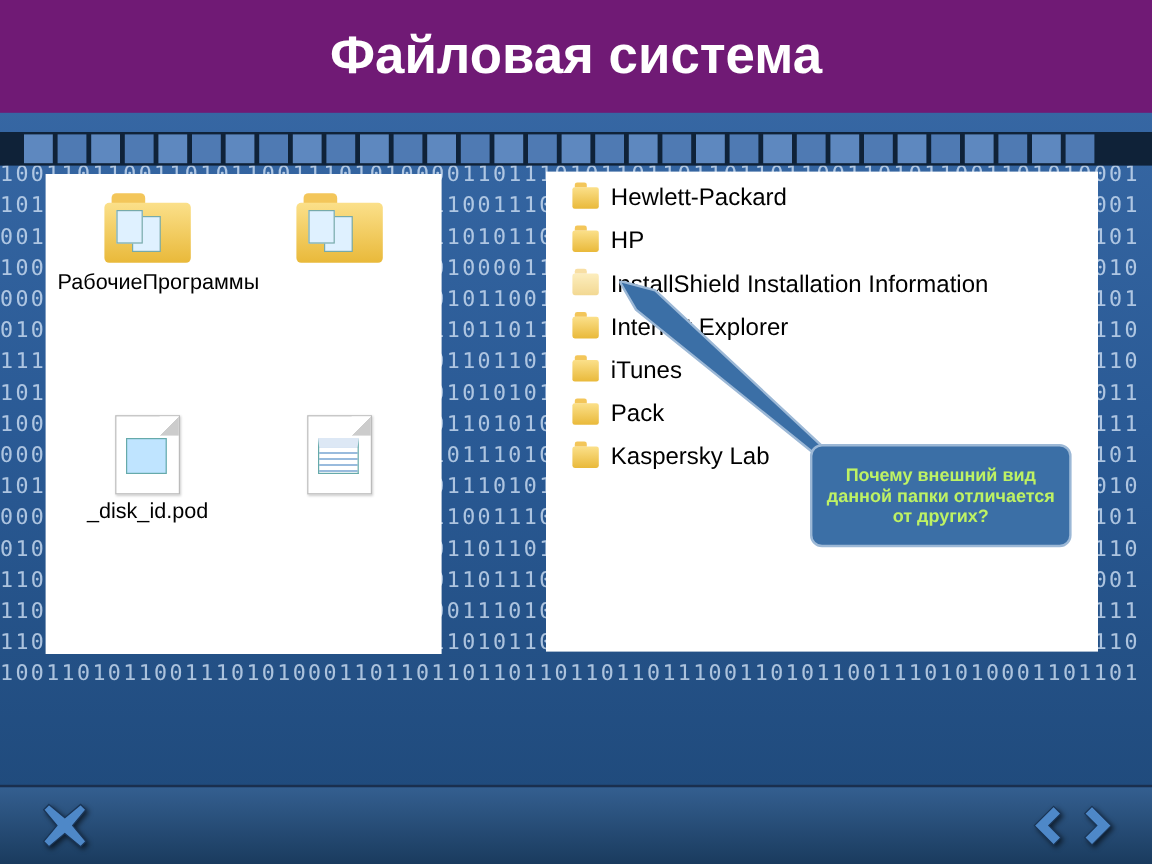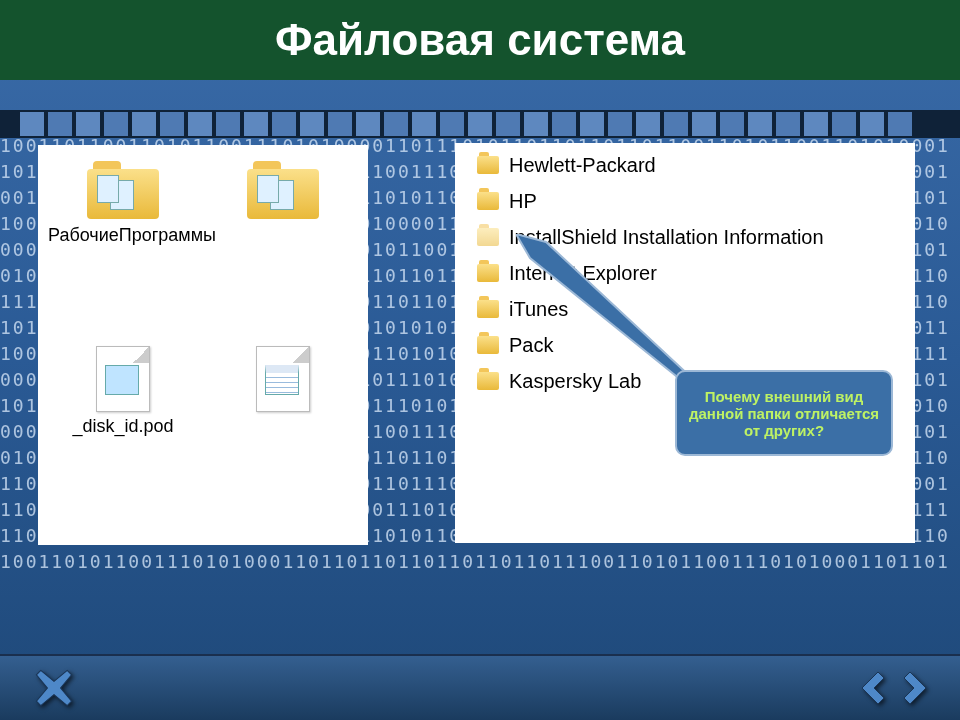--- a/index.html
+++ b/index.html
@@ -23,22 +23,22 @@
     line-height: 26px;
     letter-spacing: 2px;
     white-space: pre;
     overflow: hidden;
     opacity: 0.8;
   }
   .title-bar {
     position: absolute;
     top: 0; left: 0;
     width: 100%;
-    height: 80px;
-    background: #14532d;
+    height: 94px;
+    background: #701a75;
     display: flex;
     align-items: center;
     justify-content: center;
   }
   .title-bar h1 {
     color: #fff;
     font-size: 44px;
     font-weight: bold;
   }
   .strip {

